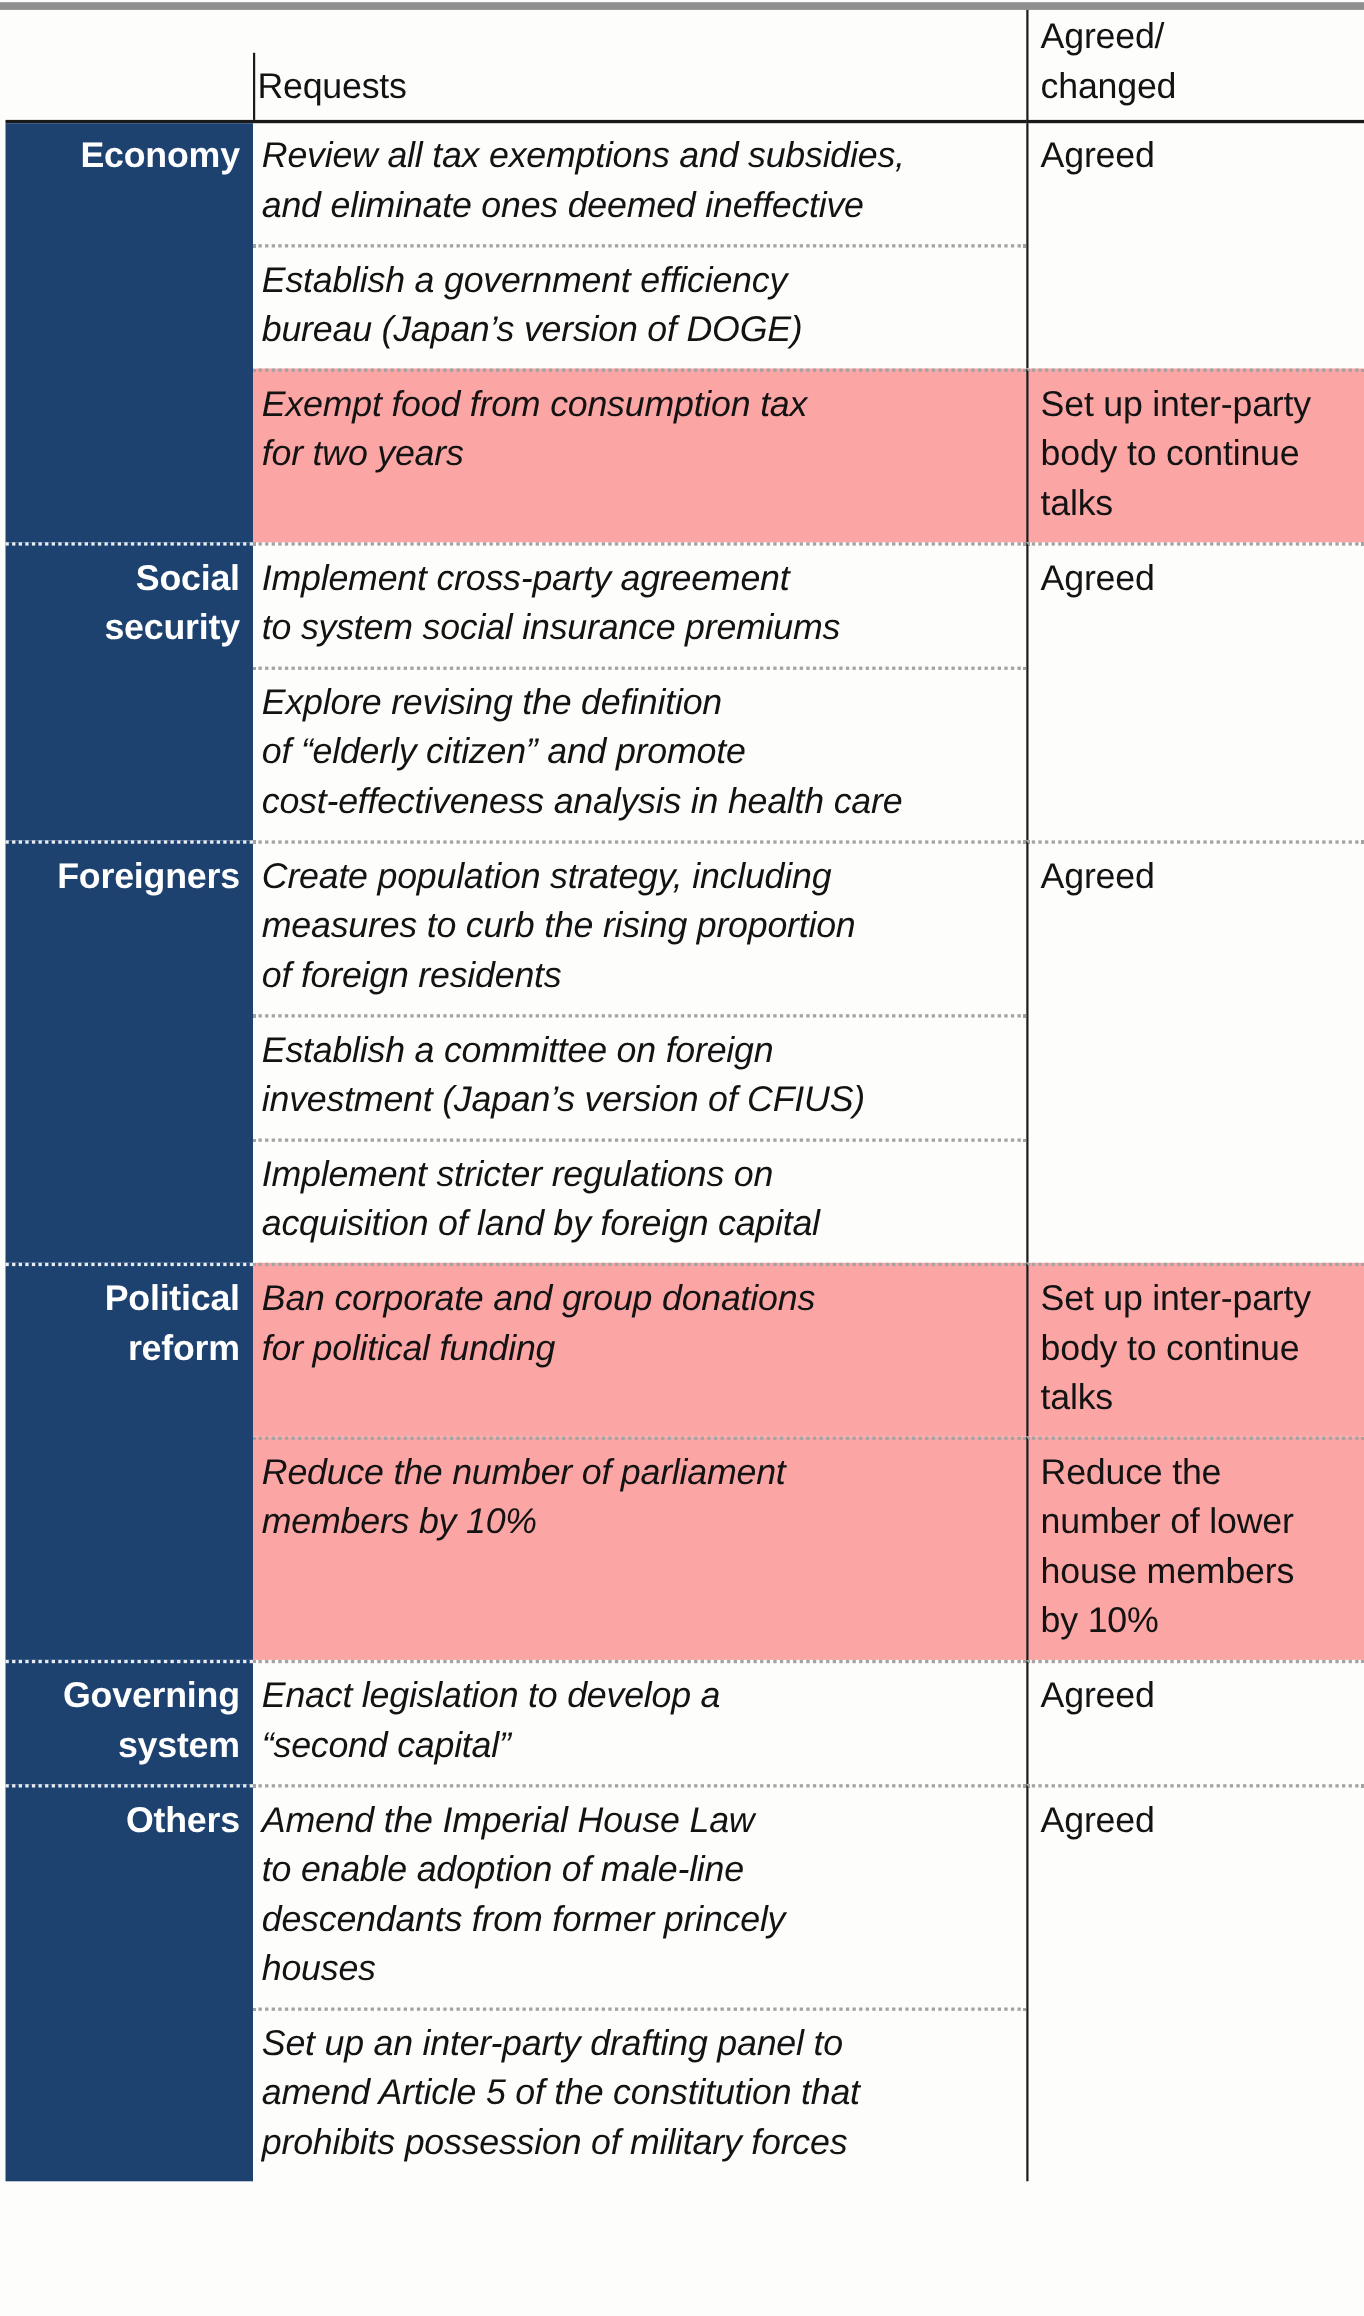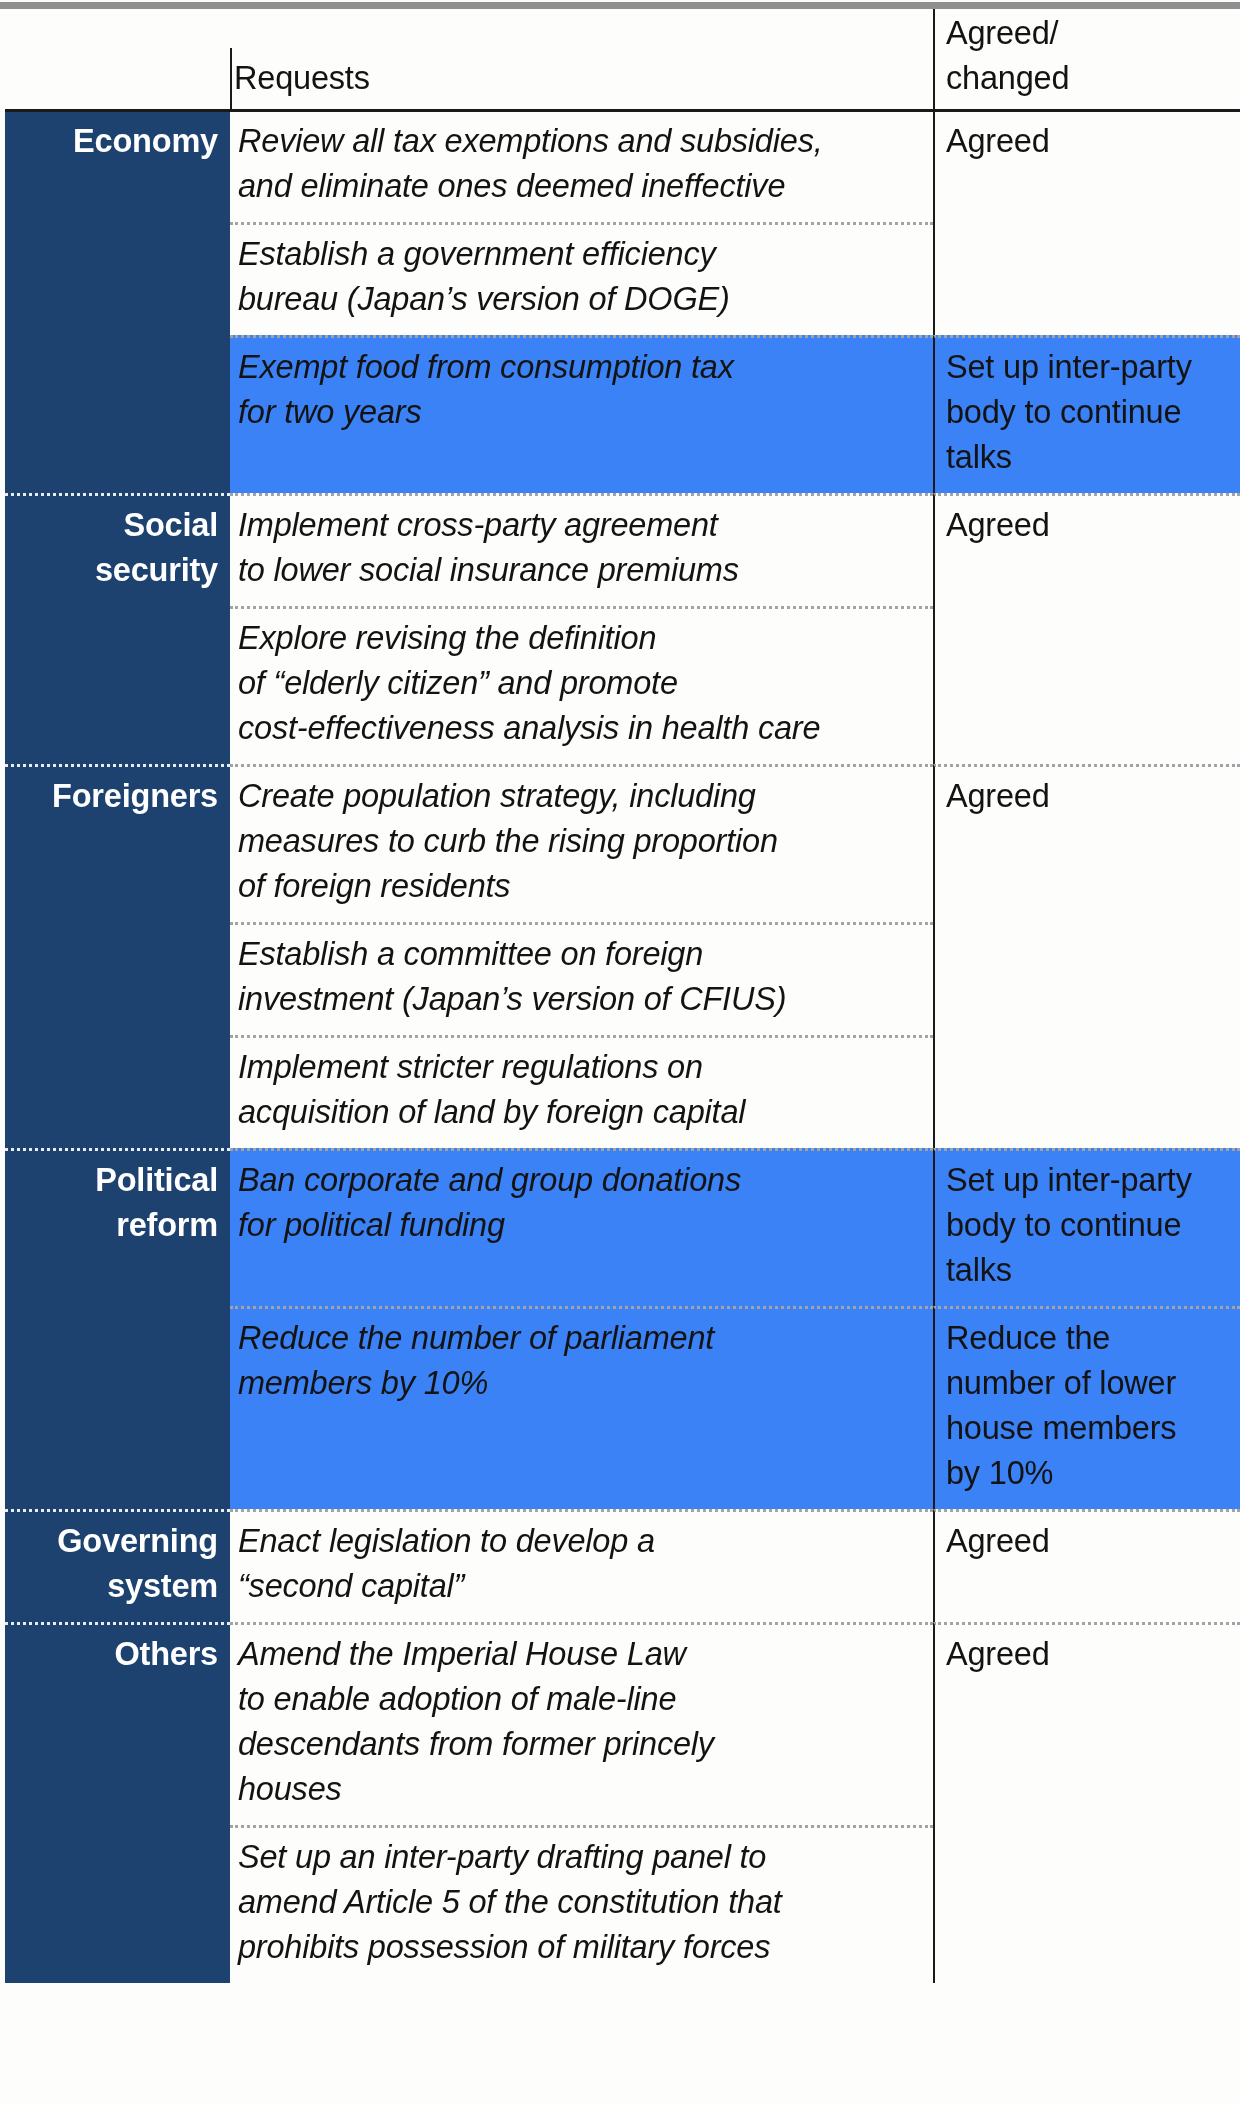--- a/index.html
+++ b/index.html
@@ -34,21 +34,21 @@
     vertical-align: top; border-left: 2px solid #1a1a1a;
     padding: 2px 0 8px 11px; white-space: pre-line;
   }
   td { vertical-align: top; white-space: pre-line; }
   td.cat {
     background: #1d4270; color: #ffffff; font-weight: bold;
     text-align: right; padding: 7px 12px 12px 4px;
   }
   td.req { padding: 7px 12px 13px 8px; font-style: italic; }
   td.agr { padding: 7px 8px 13px 11px; border-left: 2px solid #1a1a1a; margin-left: 16px; }
-  .hl { background: #3b82f6; }
+  .hl { background: #fca5a5; }
   td.rsep, td.gsep { border-top: 3px dotted #a3a3a3; }
   td.cat.gsep-cat { border-top: 3px dotted #e9edf3; padding-left: 25px; }
 </style>
 </head>
 <body>
 
 <div class="top-bar"></div>
 
 <div class="wrap">
 
@@ -83,21 +83,21 @@
           <td class="req hl rsep">Exempt food from consumption tax
 for two years</td>
           <td class="agr hl rsep" rowspan="1">Set up inter-party
 body to continue
 talks</td>
         </tr>
         <tr>
           <td class="cat gsep-cat" rowspan="2">Social
 security</td>
           <td class="req gsep">Implement cross-party agreement
-to lower social insurance premiums</td>
+to system social insurance premiums</td>
           <td class="agr gsep" rowspan="2">Agreed</td>
         </tr>
         <tr>
           <td class="req rsep">Explore revising the definition
 of “elderly citizen” and promote
 cost-effectiveness analysis in health care</td>
         </tr>
         <tr>
           <td class="cat gsep-cat" rowspan="3">Foreigners</td>
           <td class="req gsep">Create population strategy, including

